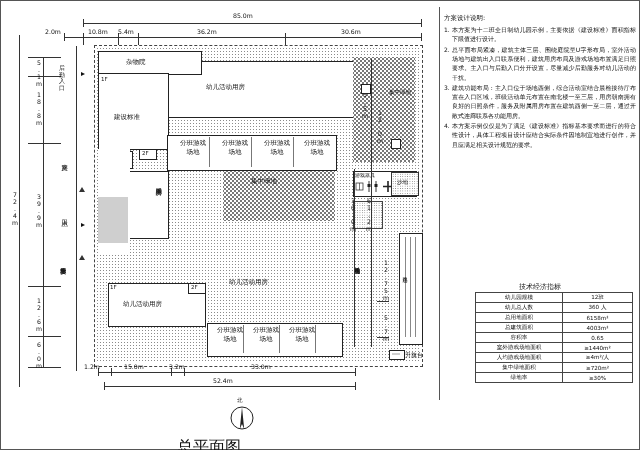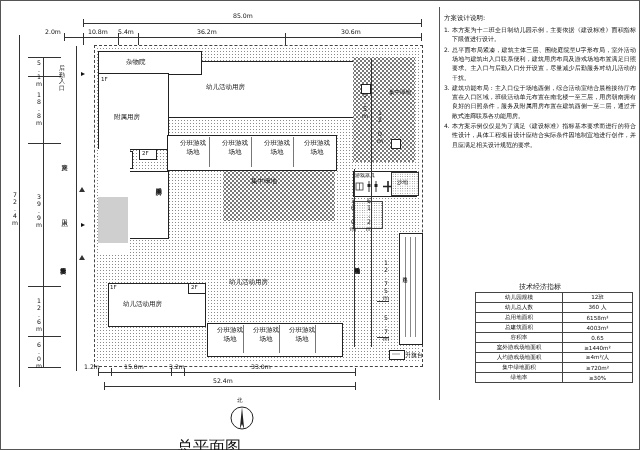--- a/index.html
+++ b/index.html
@@ -131,21 +131,21 @@
 
     <div class="abs dots" style="left:95px;top:46px;width:323px;height:316px;"></div>
 
     <div class="abs wall" style="left:131px;top:60px;width:222px;height:55px;"></div>
     <div class="txt rm" style="left:205px;top:82px;">幼儿活动用房</div>
 
     <div class="abs wall" style="left:97px;top:50px;width:102px;height:22px;"></div>
     <div class="txt rm" style="left:125px;top:57px;">杂物院</div>
 
     <div class="abs wall" style="left:97px;top:72px;width:69px;height:75px;"></div>
-    <div class="txt rm" style="left:113px;top:112px;">附属用房</div>
+    <div class="txt rm" style="left:113px;top:112px;">建设标准</div>
     <div class="txt" style="left:100px;top:75px;font-size:5.5px;">1F</div>
 
     <div class="abs wall" style="left:138px;top:148px;width:16px;height:9px;"></div>
     <div class="txt" style="left:141px;top:149px;font-size:5.5px;">2F</div>
 
     <div class="abs wall" style="left:100px;top:150px;width:30px;height:16px;"></div>
     <div class="txt rm" style="left:108px;top:155px;">门卫</div>
     <div class="txt" style="left:101px;top:150px;font-size:5px;">1F</div>
 
     <div class="abs wall" style="left:97px;top:170px;width:69px;height:66px;"></div>

